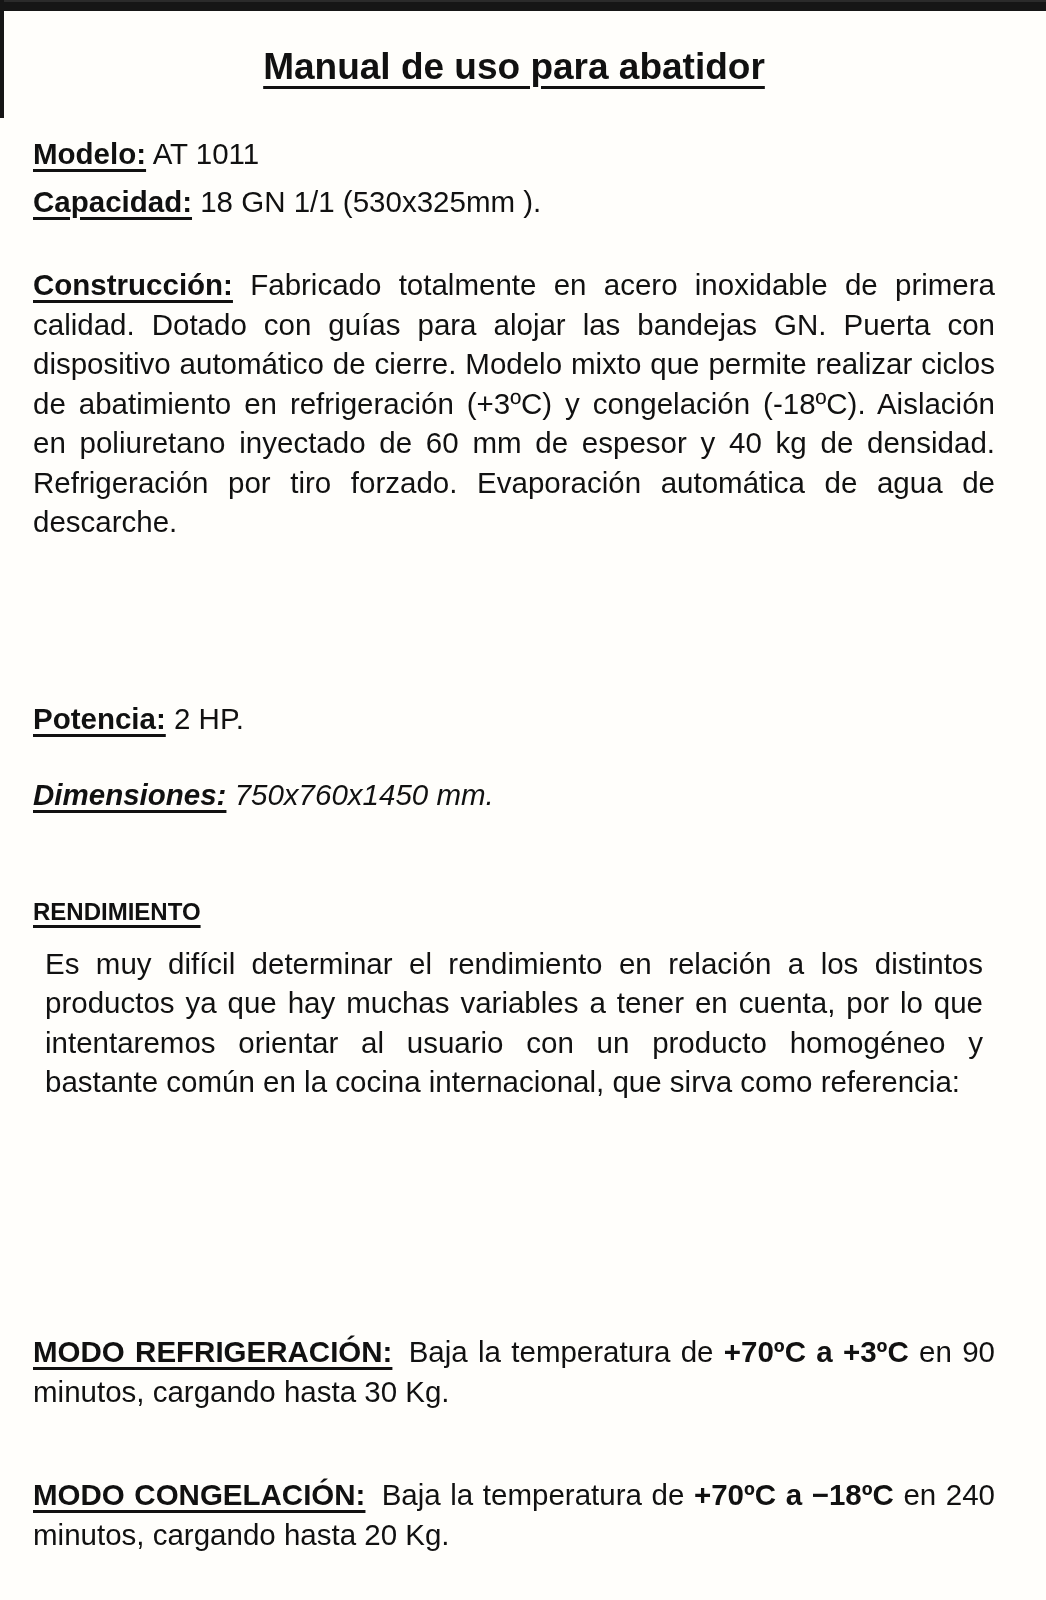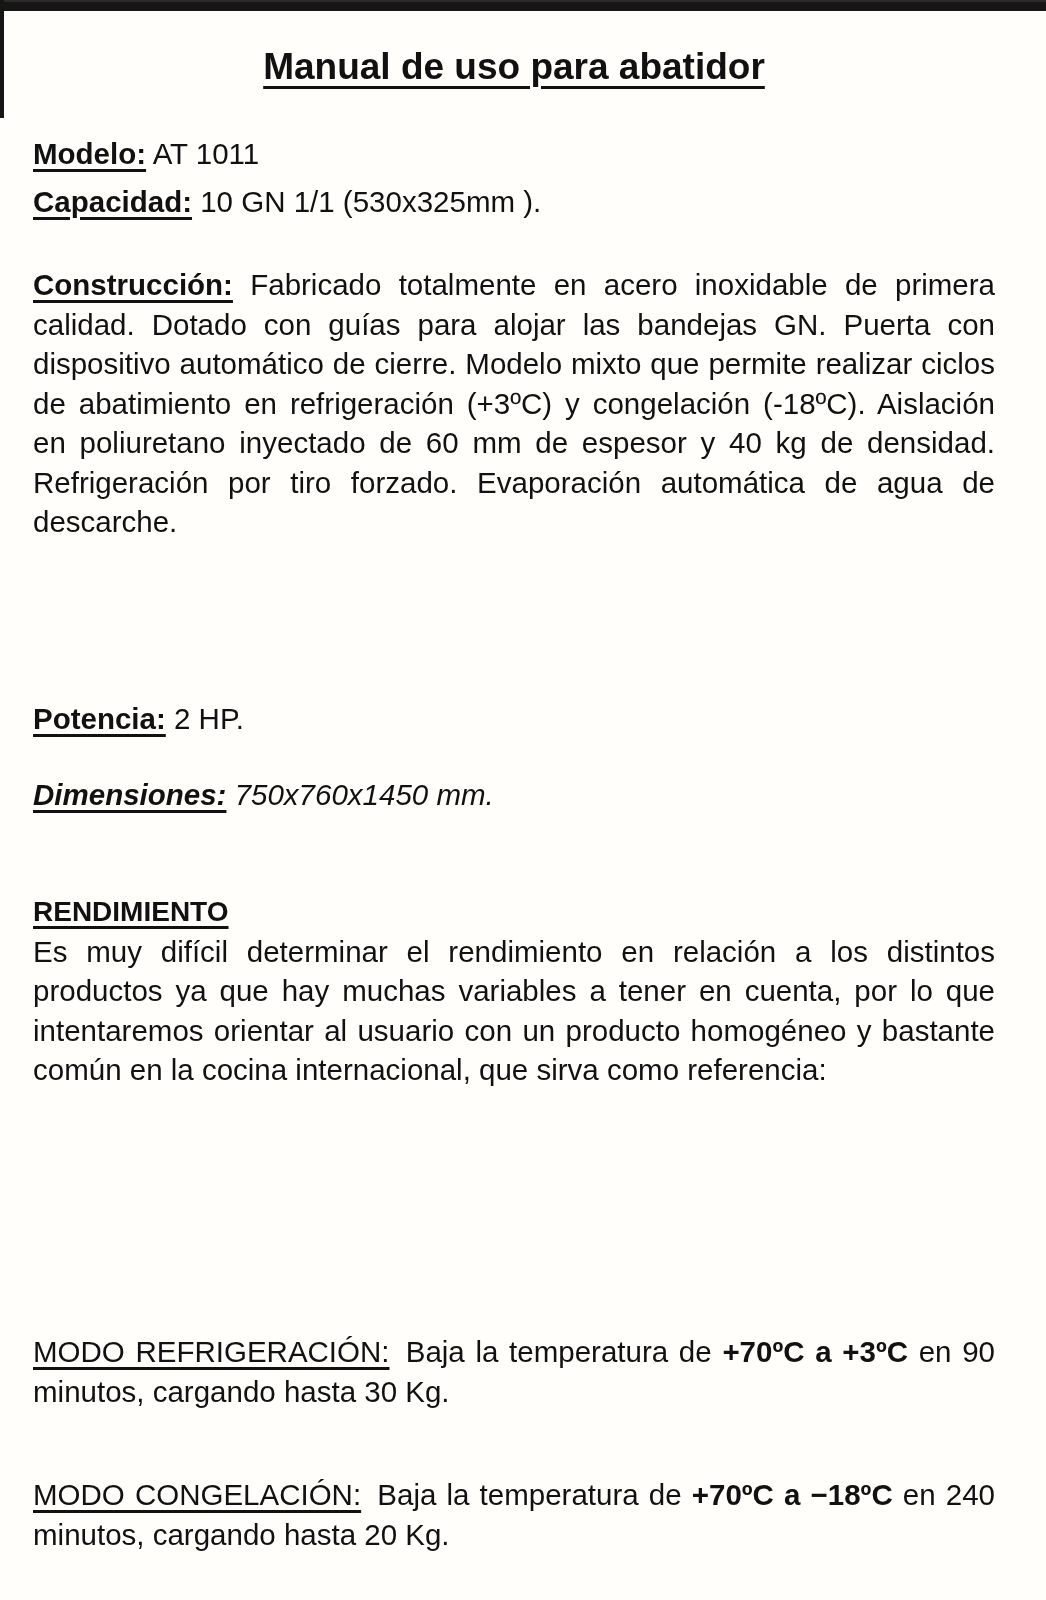--- a/index.html
+++ b/index.html
@@ -55,34 +55,34 @@
     font-weight: bold;
     text-decoration: underline;
     text-decoration-thickness: 3px;
     text-underline-offset: 5px;
   }
   .heading {
     font-weight: bold;
     text-decoration: underline;
     text-decoration-thickness: 3px;
     text-underline-offset: 5px;
-    font-size: 28px;
+    font-size: 24px;
     line-height: 39.5px;
     margin: 0;
     text-align: left;
   }
   .mode-lbl {
-    font-weight: normal;
+    font-weight: bold;
     text-decoration: underline;
     text-decoration-thickness: 3px;
     text-underline-offset: 5px;
     margin-right: 0.55em;
   }
   .temp-bold { font-weight: bold; }
-  p { margin: 0; }
+  p { margin: 12px; }
 
   .pos-modelo       { top: 102px; margin-top: 32px; }
   .pos-capacidad    { top: 182px; }
   .pos-construccion { top: 265px; }
   .pos-duracion     { top: 579px; }
   .pos-potencia     { top: 699px; }
   .pos-dimensiones  { top: 775px; font-style: italic; }
   .pos-rendimiento  { top: 892px; }
   .pos-modo-refrig  { top: 1332px; }
   .pos-modo-congel  { top: 1475px; }
@@ -92,21 +92,21 @@
 
 <div class="page">
 
   <div class="scan-bar-top"></div>
   <div class="scan-bar-left"></div>
 
   <h1 class="block title">Manual de uso para abatidor</h1>
 
   <p class="block pos-modelo"><span class="lbl">Modelo:</span><span> AT 1011</span></p>
 
-  <p class="block pos-capacidad"><span class="lbl">Capacidad:</span><span> 10 GN 1/1 (530x325mm ).</span></p>
+  <p class="block pos-capacidad"><span class="lbl">Capacidad:</span><span> 18 GN 1/1 (530x325mm ).</span></p>
 
   <p class="block pos-construccion"><span class="lbl">Construcción:</span><span> Fabricado totalmente en acero inoxidable de primera calidad. Dotado con guías para alojar las bandejas GN. Puerta con dispositivo automático de cierre. Modelo mixto que permite realizar ciclos de abatimiento en refrigeración (+3ºC) y congelación (-18ºC). Aislación en poliuretano inyectado de 60 mm de espesor y 40 kg de densidad. Refrigeración por tiro forzado. Evaporación automática de agua de descarche.</span></p>
 
 
   <p class="block pos-potencia"><span class="lbl">Potencia:</span><span> 2 HP.</span></p>
 
   <p class="block pos-dimensiones"><span class="lbl">Dimensiones:</span><span> 750x760x1450 mm.</span></p>
 
   <section class="block pos-rendimiento">
     <h2 class="heading">RENDIMIENTO</h2>

